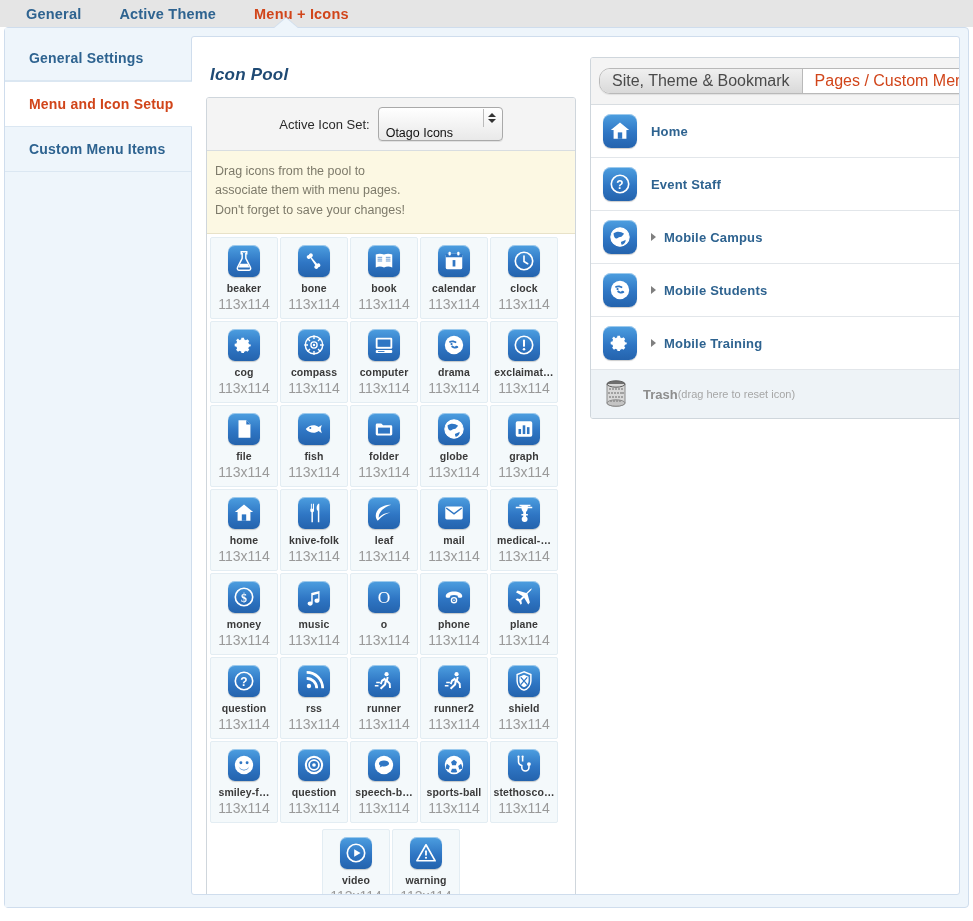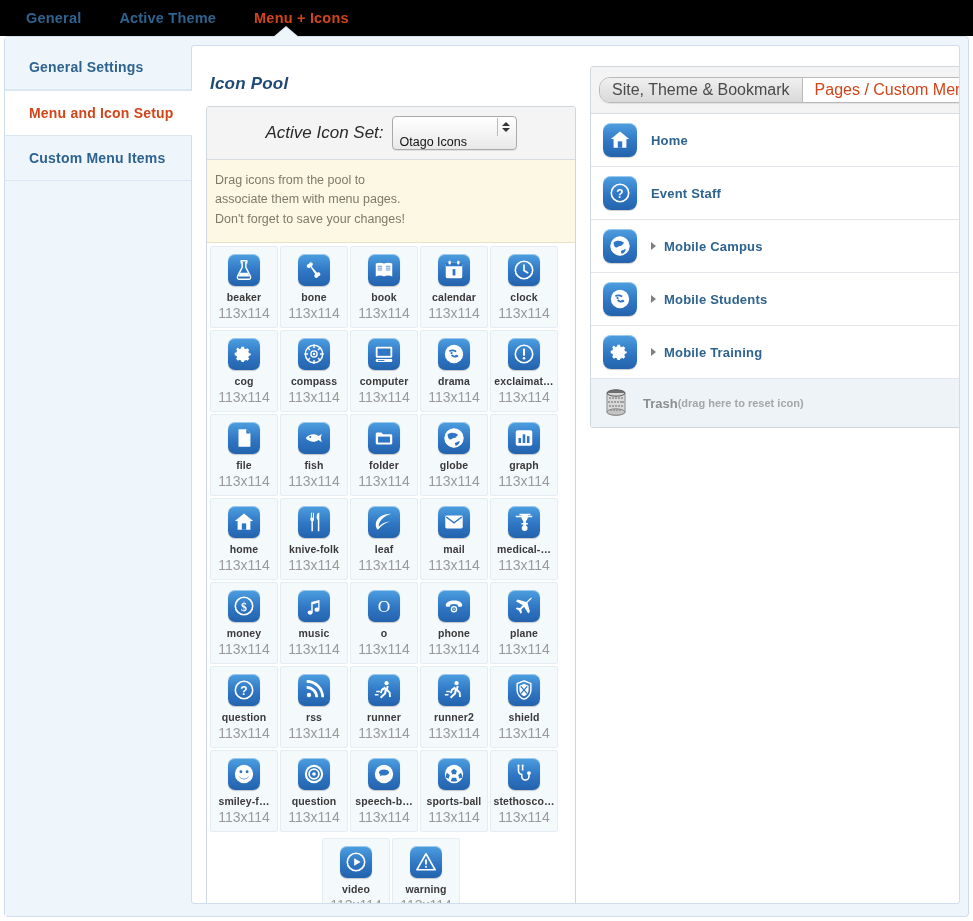--- a/index.html
+++ b/index.html
@@ -7,26 +7,26 @@
   body {
     width: 973px; height: 921px;
     background: #ffffff;
     font-family: "Liberation Sans", sans-serif;
     -webkit-font-smoothing: antialiased;
     overflow: hidden;
   }
 
   
   .topbar {
-    height: 36px;
+    height: 27px;
     display: flex;
     align-items: center;
     padding-left: 14px;
     gap: 0px;
-    background: #000000;
+    background: #e5e5e5;
   }
   .top-tab {
     font-size: 14.5px;
     font-weight: bold;
     color: #2e6390;
     padding: 4px 26px 4px 12px;
     cursor: pointer;
     letter-spacing: .2px;
     white-space: nowrap;
   }
@@ -113,21 +113,21 @@
   .pool-head {
     background: #f4f4f4;
     border-bottom: 1px solid #d8dde1;
     padding: 9px 8px;
     text-align: center;
     display: flex;
     justify-content: center;
     align-items: center;
     gap: 8px;
   }
-  .pool-head label { font-size: 17px; color: #2a2a2a; font-style: italic; }
+  .pool-head label { font-size: 13px; color: #2a2a2a; }
   .fakeselect {
     position: relative;
     width: 125px;
     height: 34px;
     background: linear-gradient(#ffffff,#e9e9e9);
     border: 1px solid #a9a9a9;
     border-radius: 4px;
     display: flex; align-items: flex-end;
     padding-left: 7px;
     font-size: 12.5px; color: #111;
@@ -278,21 +278,21 @@
     background: #eef3f7;
     padding: 10px 12px;
     min-height: 44px;
   }
   .trash-can {
     width: 26px; height: 28px;
     margin-right: 14px;
     flex: 0 0 26px;
   }
   .trash-label { font-size: 13px; font-weight: bold; color: #8d8d8d; }
-  .trash-hint { font-size: 11px; color: #a6a6a6; font-weight: bold; }
+  .trash-hint { font-size: 11px; color: #a6a6a6; font-weight: normal; }
 </style>
 </head>
 <body>
 
 <div class="topbar">
   <div class="top-tab">General</div>
   <div class="top-tab">Active Theme</div>
   <div class="top-tab active">Menu + Icons</div>
 </div>
 

